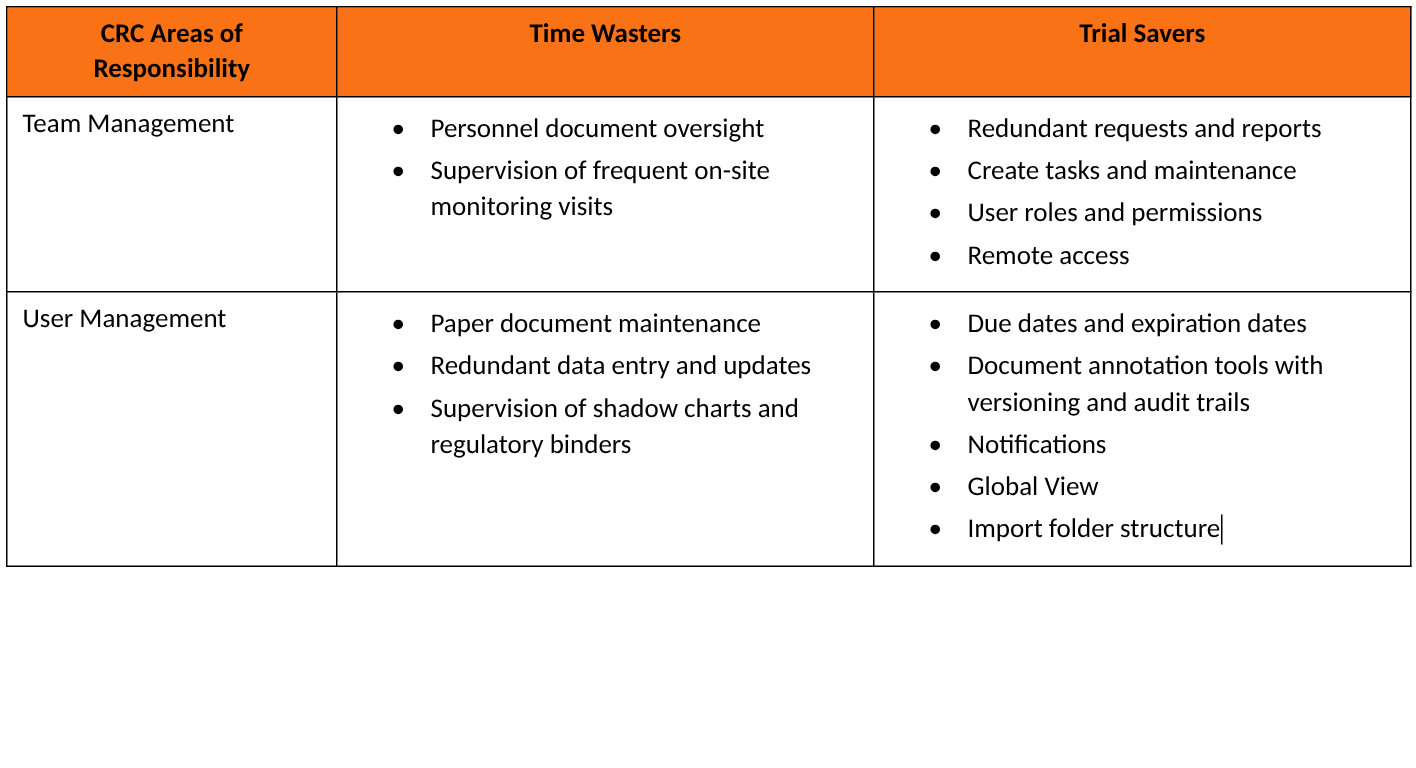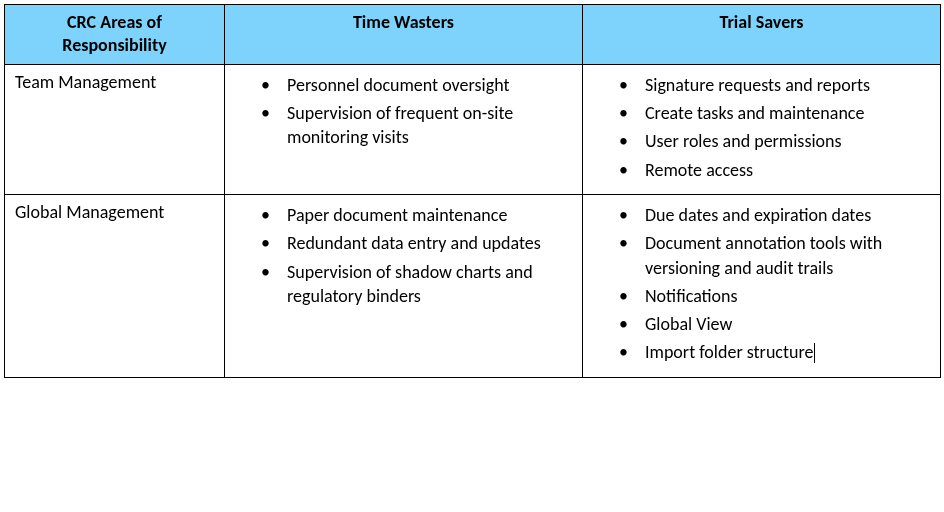--- a/index.html
+++ b/index.html
@@ -18,21 +18,21 @@
       border-collapse: collapse;
       width: 936px;
       table-layout: fixed;
     }
     th, td {
       border: 1.5px solid #000;
       vertical-align: top;
       text-align: left;
     }
     th {
-      background: #7dd3fc;
+      background: #f97316;
       text-align: center;
       font-weight: bold;
       padding: 6px 8px;
       line-height: 1.3;
     }
     col.col1 { width: 220px; }
     col.col2 { width: 358px; }
     col.col3 { width: 358px; }
     td.rowhead {
       padding: 6px 10px;
@@ -92,29 +92,29 @@
     <tr>
       <td class="rowhead">Team Management</td>
       <td class="cell">
         <ul>
           <li>Personnel document oversight</li>
           <li>Supervision of frequent on-site monitoring visits</li>
         </ul>
       </td>
       <td class="cell">
         <ul>
-          <li>Signature requests and reports</li>
+          <li>Redundant requests and reports</li>
           <li>Create tasks and maintenance</li>
           <li>User roles and permissions</li>
           <li>Remote access</li>
         </ul>
       </td>
     </tr>
     <tr>
-      <td class="rowhead">Global Management</td>
+      <td class="rowhead">User Management</td>
       <td class="cell">
         <ul>
           <li>Paper document maintenance</li>
           <li>Redundant data entry and updates</li>
           <li>Supervision of shadow charts and regulatory binders</li>
         </ul>
       </td>
       <td class="cell">
         <ul>
           <li>Due dates and expiration dates</li>

